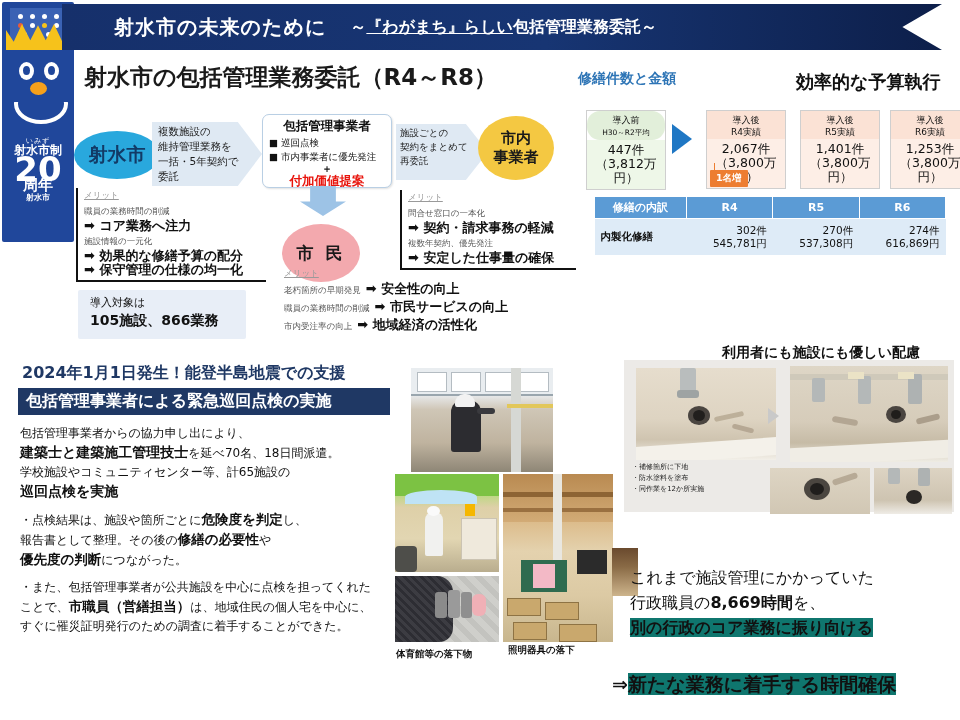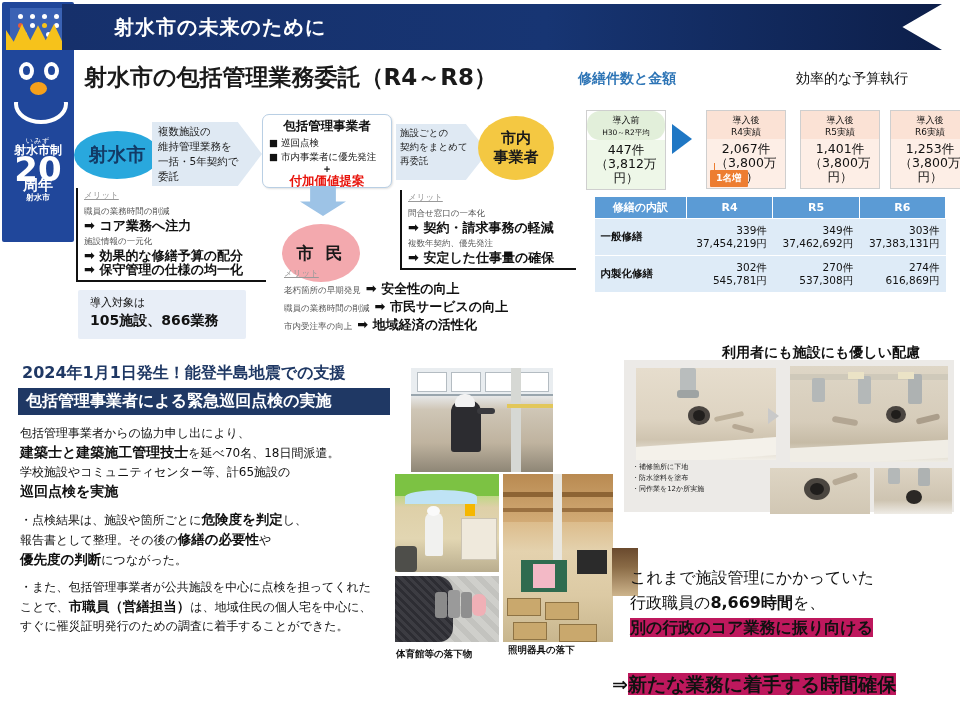--- a/index.html
+++ b/index.html
@@ -133,21 +133,21 @@
 
   #box-target{
     left:78px;top:290px;width:156px;height:44px;
     background:#e8eef7;border-radius:2px;padding:5px 0 0 12px;
   }
   #box-target-l1{font-size:11px;color:#111;}
   #box-target-l2{font-size:14px;font-weight:bold;color:#111;margin-top:2px;}
 
   
   #h-repair-count{left:578px;top:70px;font-size:14px;font-weight:bold;color:#2e75b6;white-space:nowrap;}
-  #h-budget{left:796px;top:70px;font-size:14px;font-weight:normal;color:#111;white-space:nowrap;}
+  #h-budget{left:796px;top:70px;font-size:18px;font-weight:bold;color:#111;white-space:nowrap;}
 
   .kpi{position:absolute;width:78px;border:1px solid #cfcfcf;}
   .kpi .top{font-size:9px;text-align:center;padding:3px 0 1px;line-height:12px;color:#111;}
   .kpi .top .small{font-size:7.5px;}
   .kpi .bot{font-size:12.5px;text-align:center;padding:3px 0 4px;line-height:14px;color:#111;}
   .kpi.green .top{background:#e2efda;border-radius:13px;} .kpi.green .bot{background:#eef7e8;}
   .kpi.pink .top{background:#fbe2d5;}  .kpi.pink .bot{background:#fdeee6;}
 
   #kpi-before{left:586px;top:110px;}
   #tri-arrow{left:672px;top:124px;width:0;height:0;border-left:20px solid #1f77c4;border-top:15px solid transparent;border-bottom:15px solid transparent;}
@@ -193,21 +193,21 @@
   .cap{position:absolute;font-size:9.5px;font-weight:bold;color:#111;white-space:nowrap;}
 
   
   #h-consider{left:722px;top:344px;font-size:14px;font-weight:bold;color:#111;white-space:nowrap;}
   #panel-photos{left:624px;top:360px;width:330px;height:152px;background:#eceae7;}
   #panel-notes{left:632px;top:462px;width:110px;font-size:7px;line-height:11px;color:#222;}
   #panel-arrow{left:768px;top:408px;width:0;height:0;border-left:11px solid #c9c9c9;border-top:8px solid transparent;border-bottom:8px solid transparent;}
 
   #concl{left:630px;top:565px;width:322px;}
   #concl .l{font-size:16px;line-height:25px;color:#111;white-space:nowrap;}
-  .hl{background:#be185d;font-weight:bold;}
+  .hl{background:#0f766e;font-weight:bold;}
   #concl-final{left:612px;top:672px;font-size:19px;font-weight:bold;color:#111;white-space:nowrap;}
 </style>
 </head>
 <body>
 
 <div class="abs" id="mascot">
   <div id="mascot-inner">
     <div class="m-crownband"></div>
     <div class="m-dot" style="left:16px;top:12px"></div>
       <div class="m-dot" style="left:28px;top:12px"></div>
@@ -231,20 +231,23 @@
   </div>
   <div id="m-line1">いみず</div>
   <div id="m-line2">射水市制</div>
   <div id="m-line3">20</div>
   <div id="m-line4">周年</div>
   <div id="m-line5">射水市</div>
 </div>
 
 <div class="abs" id="header-banner">
   <div id="header-title-main">射水市の未来のために</div>
+  <div id="header-title-sub">
+    <span>～</span><span class="ul">『わがまち』らしい</span><span>包括管理業務委託～</span>
+  </div>
 </div>
 
 <div class="abs" id="slide-title">射水市の包括管理業務委託（R4～R8）</div>
 
 <div class="abs" id="oval-city">
   <span>射水市</span>
 </div>
 
 <div class="abs" id="arrow-commission"></div>
 <div class="abs" id="arrow-commission-text">
@@ -329,26 +332,20 @@
 <table id="repair-table">
   <thead>
     <tr>
       <th class="first">修繕の内訳</th>
       <th>R4</th>
       <th>R5</th>
       <th>R6</th>
     </tr>
   </thead>
   <tbody>
-    <tr>
-      <td class="lbl">一般修繕</td>
-      <td class="val"><span>339件</span><br><span>37,454,219円</span></td>
-      <td class="val"><span>349件</span><br><span>37,462,692円</span></td>
-      <td class="val"><span>303件</span><br><span>37,383,131円</span></td>
-    </tr>
     <tr>
       <td class="lbl">内製化修繕</td>
       <td class="val"><span>302件</span><br><span>545,781円</span></td>
       <td class="val"><span>270件</span><br><span>537,308円</span></td>
       <td class="val"><span>274件</span><br><span>616,869円</span></td>
     </tr>
   </tbody>
 </table>
 
 <div class="abs" id="quake-head">2024年1月1日発生！能登半島地震での支援</div>

